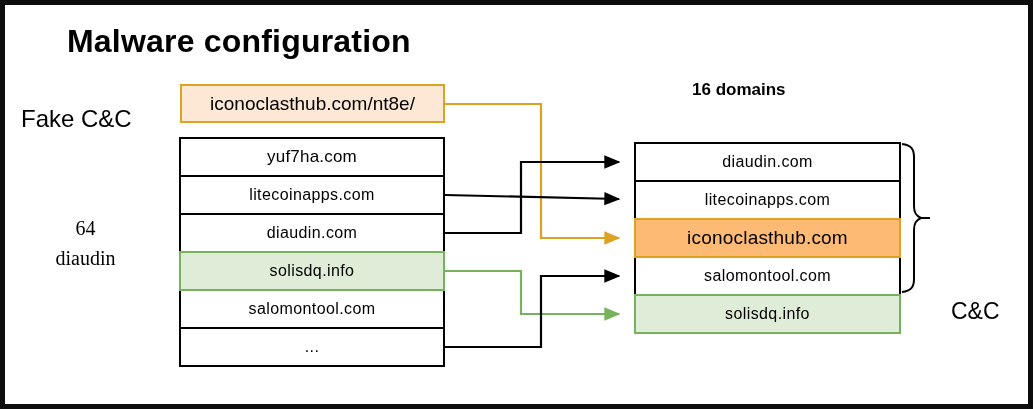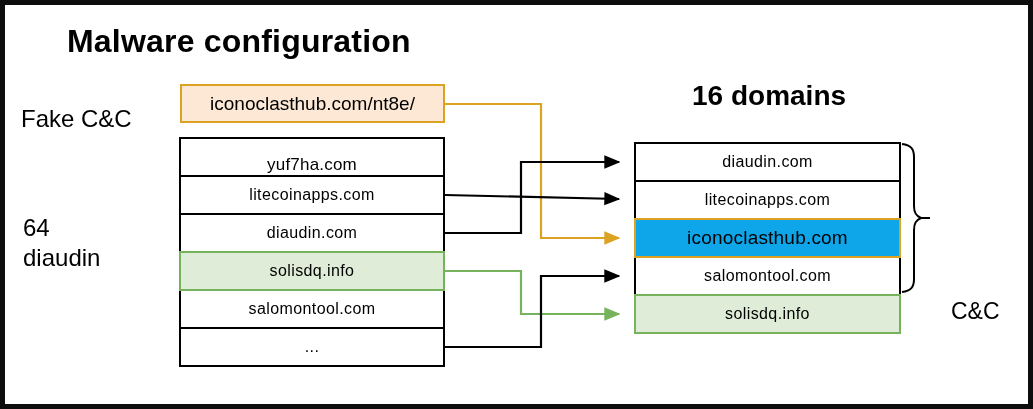--- a/index.html
+++ b/index.html
@@ -19,25 +19,27 @@
     font-size:32px;font-weight:bold;
     letter-spacing:0.2px;
   }
   .fake-cc-label{
     left:16px;top:84px;
     font-size:24px;
     margin-top:16px;
   }
   .count-left{
     left:18px;top:208px;width:125px;
-    font-size:24px;line-height:30px;
+    font-size:20px;line-height:30px;
+    text-align:center;
+    font-family:Liberation Serif, serif;
   }
   .count-right{
     left:687px;top:75px;
-    font-size:28px;font-weight:bold;
+    font-size:17px;font-weight:bold;
   }
   .fake-cc-box{
     left:175px;top:79px;width:265px;height:39px;
     background:#FCE8D4;
     border:2px solid #DCA322;
     box-sizing:border-box;
     display:flex;align-items:center;justify-content:center;
     font-size:19px;
     z-index:3;
   }
@@ -49,22 +51,22 @@
     height:40px;margin-top:-2px;
     box-sizing:border-box;
     border:2px solid #000;
     background:#fff;
     display:flex;align-items:center;justify-content:center;
     font-size:16px;
     letter-spacing:0.4px;
   }
   .row:first-child{margin-top:0;}
   .row.hl-green{border-color:#77B25C;background:#DFEDD8;z-index:2;align-items:center;}
-  .row.hl-orange{border-color:#DCA322;background:#0ea5e9;z-index:2;font-size:19px;letter-spacing:0.2px;}
-  .row.small{font-size:17px;letter-spacing:0.2px;align-items:flex-end;}
+  .row.hl-orange{border-color:#DCA322;background:#fdba74;z-index:2;font-size:19px;letter-spacing:0.2px;}
+  .row.small{font-size:17px;letter-spacing:0.2px;}
   .connector-layer{
     left:0;top:0;width:1033px;height:409px;
     pointer-events:none;
     z-index:1;
   }
   .brace-layer{z-index:4;}
   .decoys-label{
     left:926px;top:200px;
     font-size:23px;
     z-index:5;

